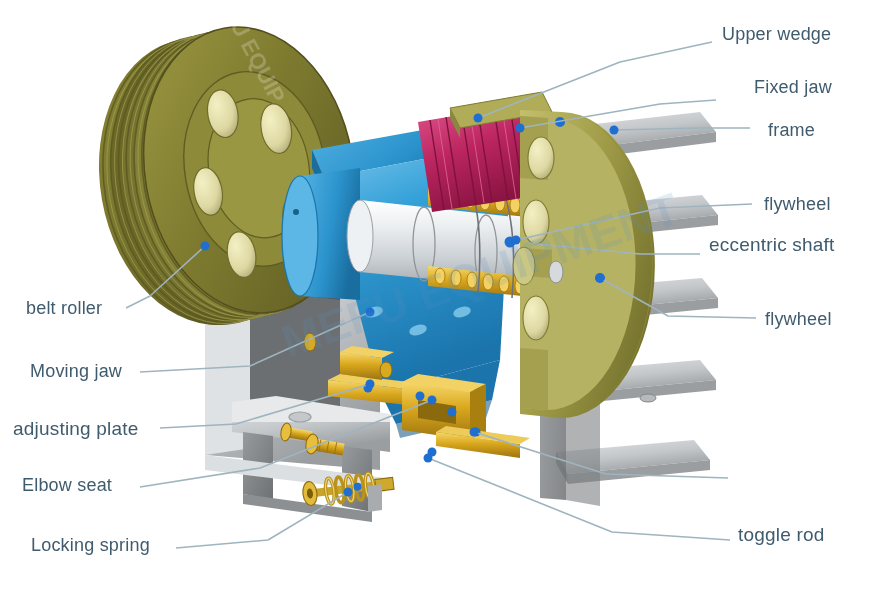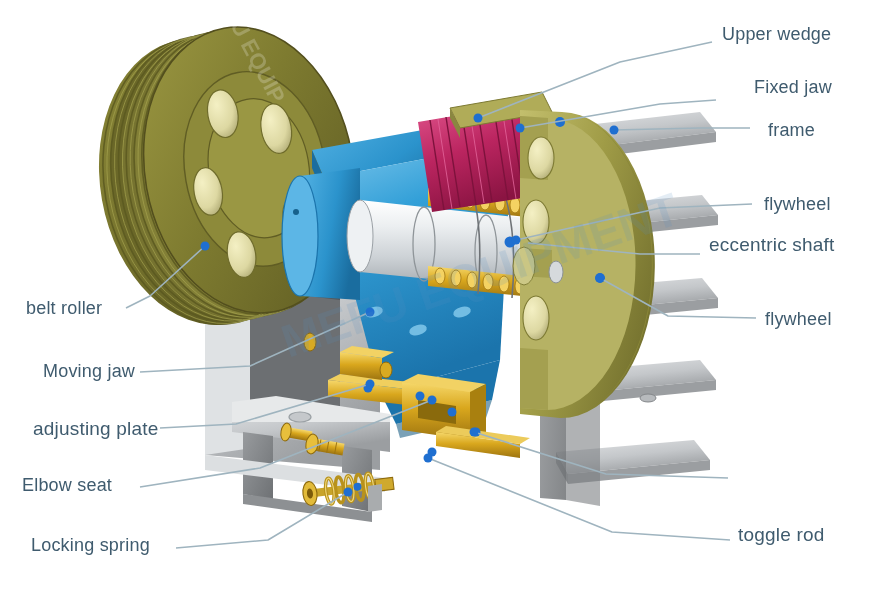--- a/index.html
+++ b/index.html
@@ -423,19 +423,19 @@
   <div class="wm" style="left:272px;top:248px;font-size:46px;transform:rotate(-19deg);">MEFU EQUIPMENT</div>
   <div class="wm" style="left:178px;top:28px;font-size:22px;color:rgba(255,255,255,.22);transform:rotate(62deg);">MEFU EQUIP</div>
 
   <div class="lbl big" style="left:722px;top:25px;">Upper wedge</div>
   <div class="lbl big" style="left:730px;top:78px;margin-left:24px;">Fixed jaw</div>
   <div class="lbl big" style="left:768px;top:121px;">frame</div>
   <div class="lbl big" style="left:764px;top:195px;">flywheel</div>
   <div class="lbl med" style="left:709px;top:235px;">eccentric  shaft</div>
   <div class="lbl big" style="left:765px;top:310px;">flywheel</div>
   <div class="lbl big" style="left:26px;top:299px;">belt roller</div>
-  <div class="lbl big" style="left:43px;top:362px;">Moving jaw</div>
-  <div class="lbl med" style="left:33px;top:419px;">adjusting plate</div>
+  <div class="lbl big" style="left:30px;top:362px;">Moving jaw</div>
+  <div class="lbl med" style="left:13px;top:419px;">adjusting plate</div>
   <div class="lbl big" style="left:22px;top:476px;text-align:right;">Elbow seat</div>
   <div class="lbl big" style="left:31px;top:536px;">Locking spring</div>
   <div class="lbl med" style="left:738px;top:525px;">toggle  rod</div>
 
 </div>
 
 </body></html>

